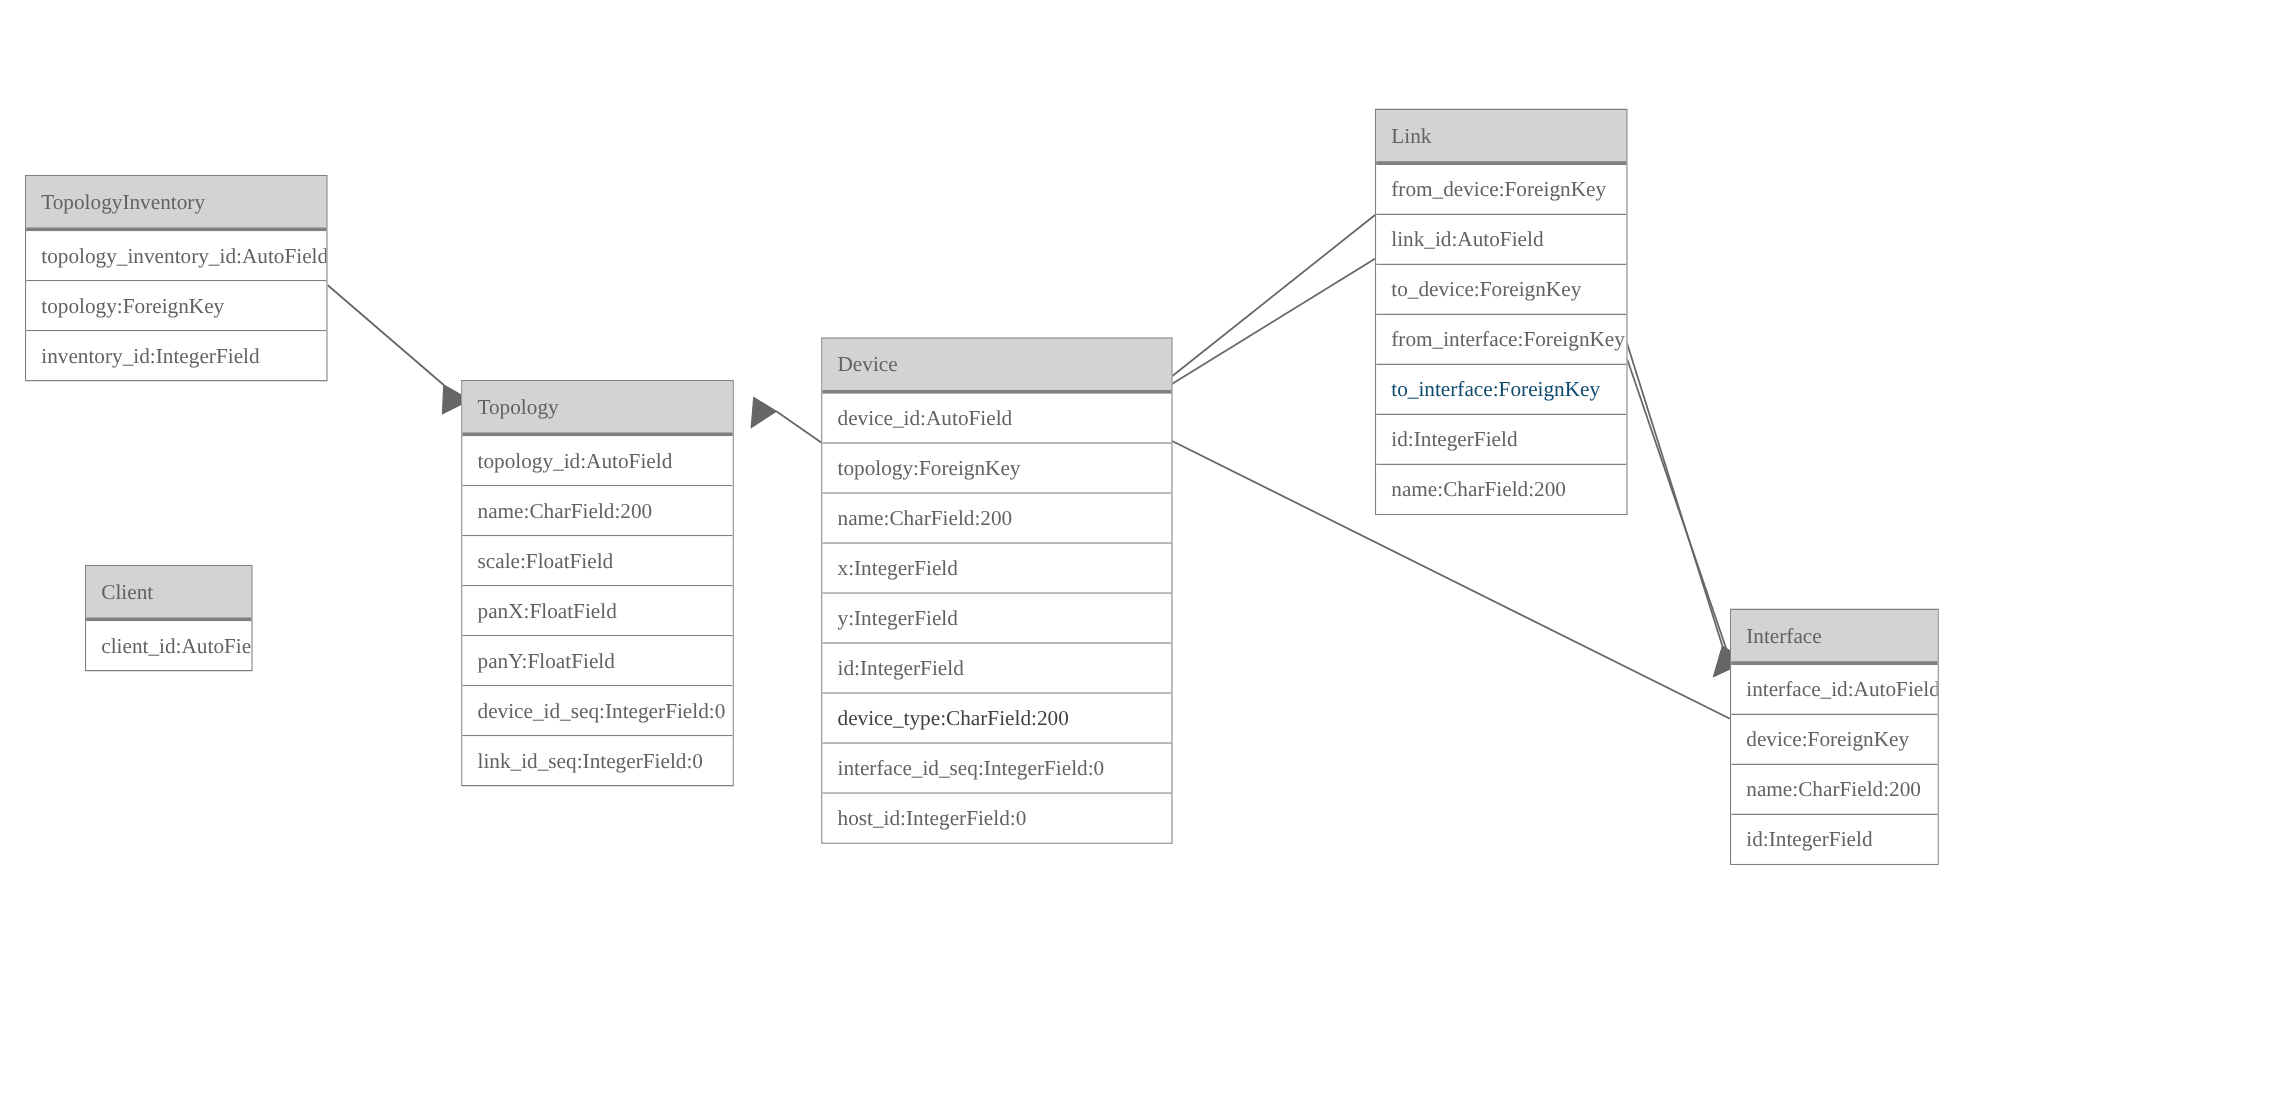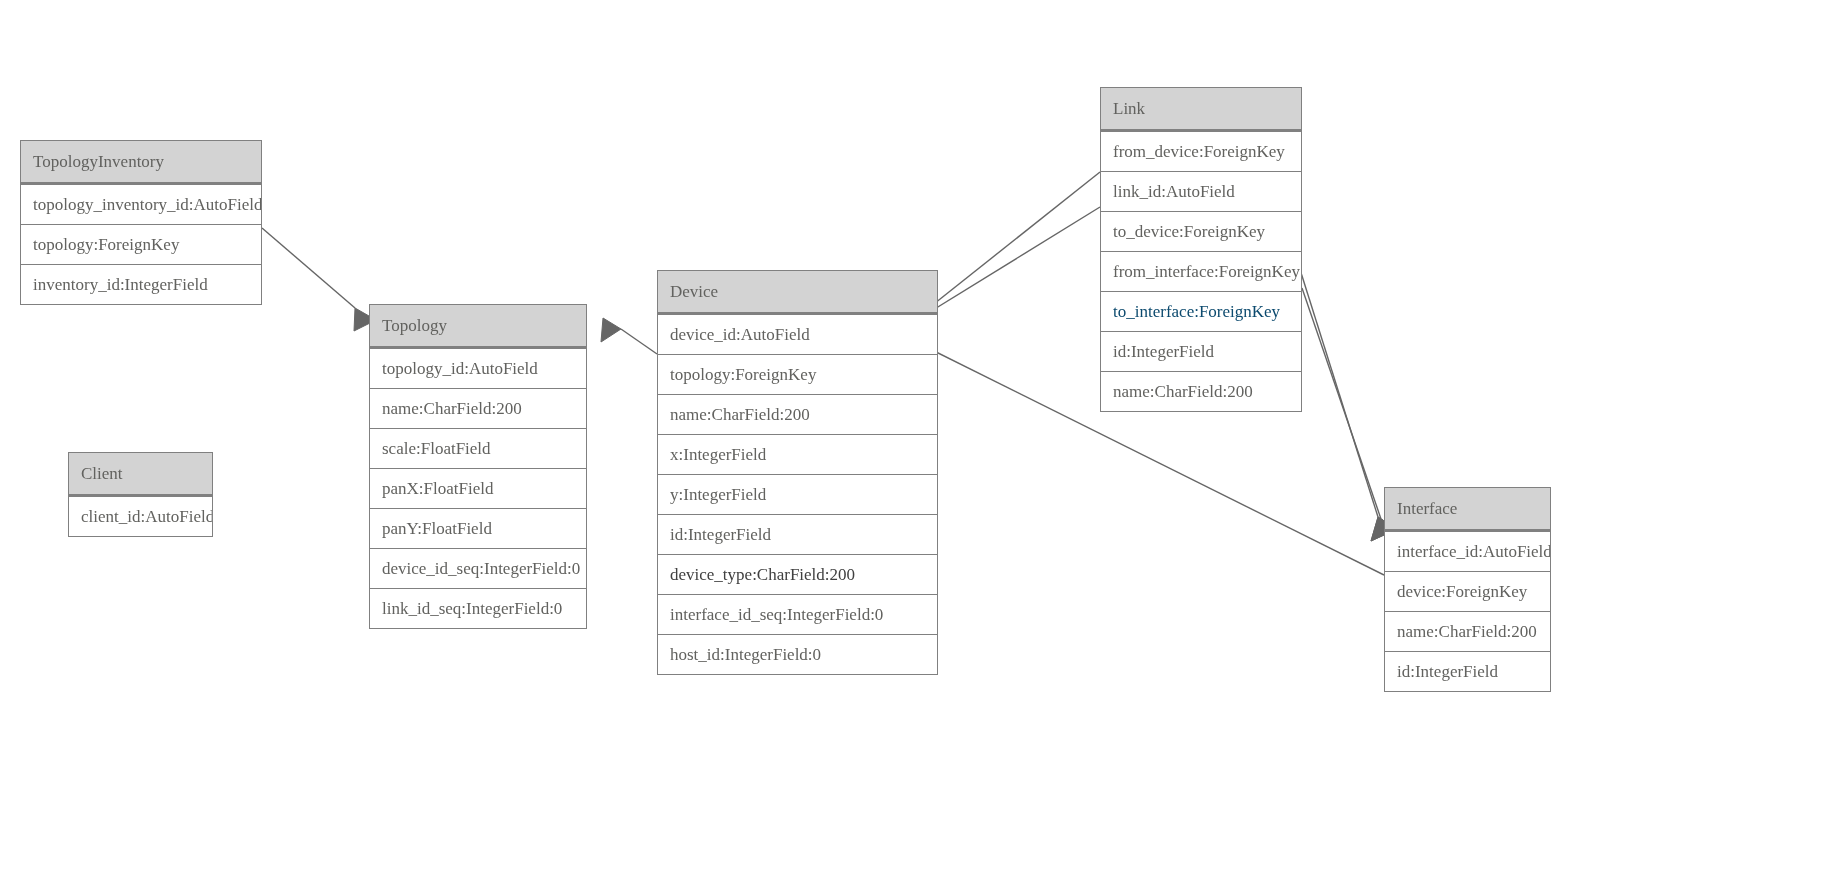--- a/index.html
+++ b/index.html
@@ -101,21 +101,21 @@
     <div class="entity" style="left: 369px; top: 272px; width: 218px; border-color: rgb(128, 128, 128); margin-top: 32px;">
       <div class="entity-header" style="background: rgb(211, 211, 211); color: rgb(98, 98, 95); border-bottom-color: rgb(128, 128, 128);">Topology</div>
       <div class="entity-field" style="color: rgb(98, 98, 95); border-bottom-color: rgb(128, 128, 128);">topology_id:AutoField</div>
       <div class="entity-field" style="color: rgb(98, 98, 95); border-bottom-color: rgb(128, 128, 128);">name:CharField:200</div>
       <div class="entity-field" style="color: rgb(98, 98, 95); border-bottom-color: rgb(128, 128, 128);">scale:FloatField</div>
       <div class="entity-field" style="color: rgb(98, 98, 95); border-bottom-color: rgb(128, 128, 128);">panX:FloatField</div>
       <div class="entity-field" style="color: rgb(98, 98, 95); border-bottom-color: rgb(128, 128, 128);">panY:FloatField</div>
       <div class="entity-field" style="color: rgb(98, 98, 95); border-bottom-color: rgb(128, 128, 128);">device_id_seq:IntegerField:0</div>
       <div class="entity-field" style="color: rgb(98, 98, 95); border-bottom-color: rgb(128, 128, 128);">link_id_seq:IntegerField:0</div>
     </div>
-    <div class="entity" style="left: 68px; top: 452px; width: 145px; border-color: rgb(128, 128, 128);">
+    <div class="entity" style="left: 68px; top: 452px; width: 134px; border-color: rgb(128, 128, 128);">
       <div class="entity-header" style="background: rgb(211, 211, 211); color: rgb(98, 98, 95); border-bottom-color: rgb(128, 128, 128);">Client</div>
       <div class="entity-field" style="color: rgb(98, 98, 95); border-bottom-color: rgb(128, 128, 128);">client_id:AutoField</div>
     </div>
     <div class="entity" style="left: 657px; top: 270px; width: 281px; border-color: rgb(128, 128, 128);">
       <div class="entity-header" style="background: rgb(211, 211, 211); color: rgb(98, 98, 95); border-bottom-color: rgb(128, 128, 128);">Device</div>
       <div class="entity-field" style="color: rgb(98, 98, 95); border-bottom-color: rgb(128, 128, 128);">device_id:AutoField</div>
       <div class="entity-field" style="color: rgb(98, 98, 95); border-bottom-color: rgb(128, 128, 128);">topology:ForeignKey</div>
       <div class="entity-field" style="color: rgb(98, 98, 95); border-bottom-color: rgb(128, 128, 128);">name:CharField:200</div>
       <div class="entity-field" style="color: rgb(98, 98, 95); border-bottom-color: rgb(128, 128, 128);">x:IntegerField</div>
       <div class="entity-field" style="color: rgb(98, 98, 95); border-bottom-color: rgb(128, 128, 128);">y:IntegerField</div>

